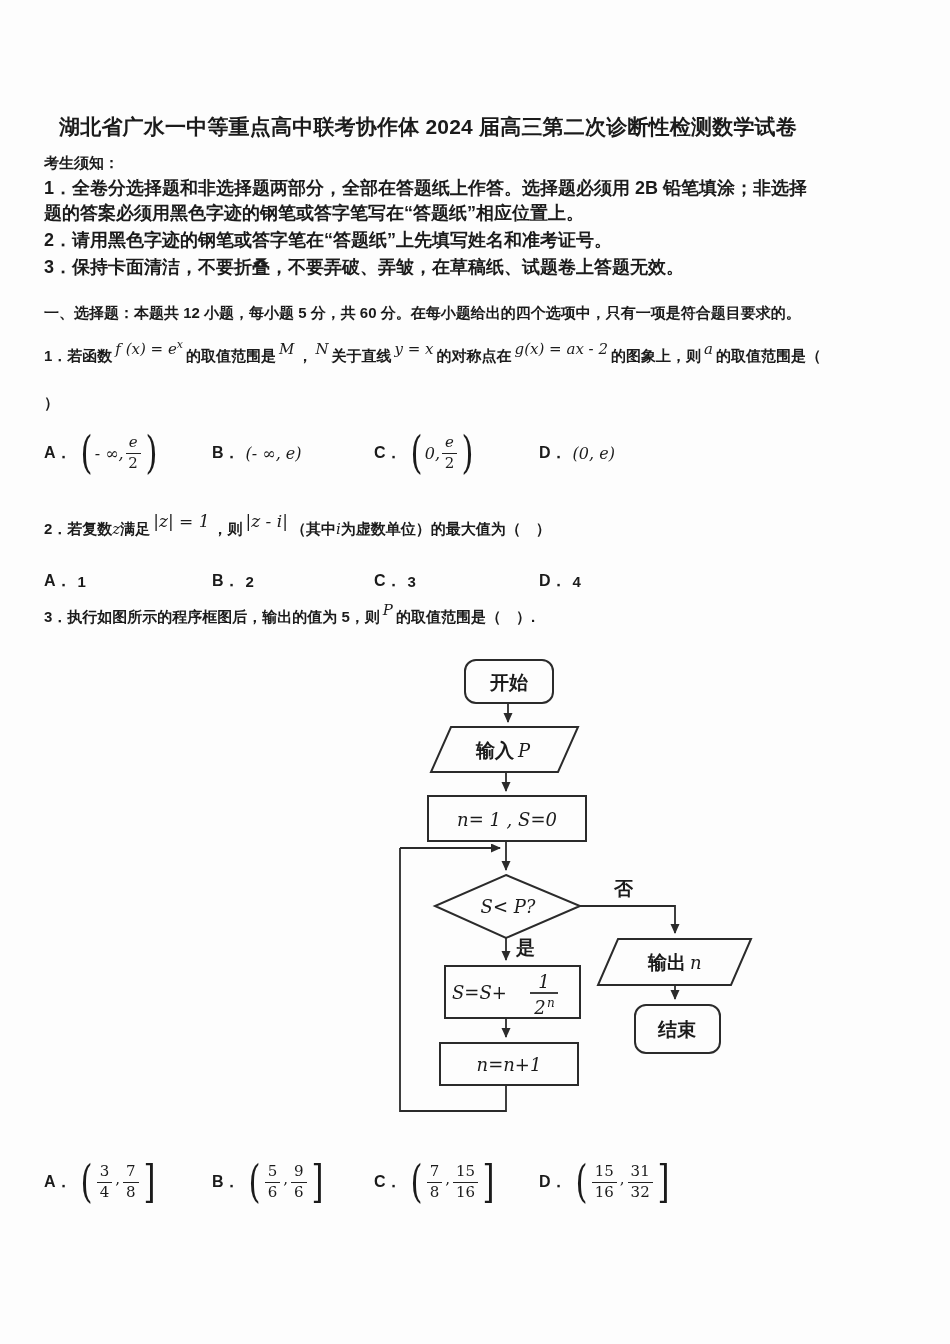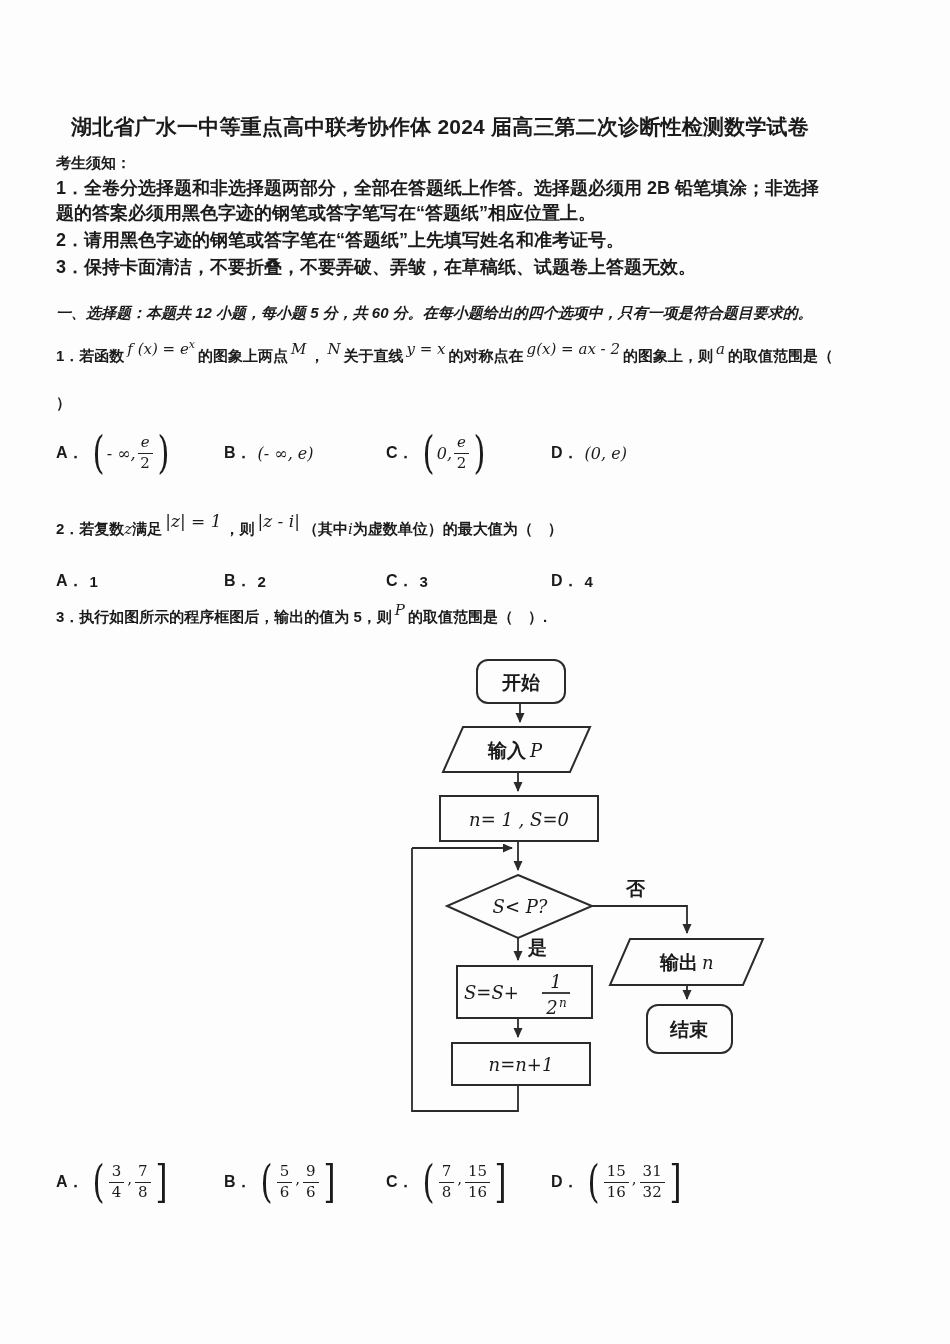--- a/index.html
+++ b/index.html
@@ -1,28 +1,28 @@
 <!DOCTYPE html>
 <html><head>
 <meta charset="utf-8">
 <style>
   html,body { margin:0; padding:0; }
   body {
     width:950px; height:1344px; background:#fdfdfd; color:#1b1b1b;
     font-family:"Liberation Sans", sans-serif;
     -webkit-font-smoothing:antialiased;
   }
-  .page { box-sizing:border-box; width:848px; height:1344px; padding:112px 36px 0 44px; overflow:hidden;margin-left:12px; }
+  .page { box-sizing:border-box; width:848px; height:1344px; padding:112px 36px 0 44px; overflow:hidden; }
 
   .title { text-align:center; font-size:21px; font-weight:700; line-height:30px; margin:0; letter-spacing:0.2px; }
 
   .notice-heading { font-size:15px; font-weight:700; line-height:22px; margin-top:10px; }
   .notice-item { font-size:18px; font-weight:600; line-height:25px; margin:2px 0 0 0; }
 
-  .section-heading { font-size:15px; font-weight:700; line-height:24px; margin-top:21px;font-style:italic; }
+  .section-heading { font-size:15px; font-weight:700; line-height:24px; margin-top:21px; }
 
   .qline { font-size:15px; font-weight:600; line-height:34px; margin-top:10px; white-space:nowrap; }
   .qline2 { font-size:15px; font-weight:600; line-height:20px; margin-top:20px; }
   .q2line { font-size:15px; font-weight:600; line-height:30px; margin-top:30px; }
   .q3line { font-size:15px; font-weight:600; line-height:20px; margin-top:15px; }
 
   .math { font-family:"DejaVu Serif","Liberation Serif",serif; font-style:italic; font-weight:400; font-size:15px; }
   .raised { position:relative; top:-7px; display:inline-block; padding:0 3px; }
   .raised sup { font-size:11px; font-style:italic; }
   .tall { font-size:17px;text-align:right; }
@@ -62,21 +62,21 @@
   <div>
     <div class="notice-heading">考生须知：</div>
     <p class="notice-item">1．全卷分选择题和非选择题两部分，全部在答题纸上作答。选择题必须用 2B 铅笔填涂；非选择题的答案必须用黑色字迹的钢笔或答字笔写在“答题纸”相应位置上。</p>
     <p class="notice-item">2．请用黑色字迹的钢笔或答字笔在“答题纸”上先填写姓名和准考证号。</p>
     <p class="notice-item">3．保持卡面清洁，不要折叠，不要弄破、弄皱，在草稿纸、试题卷上答题无效。</p>
   </div>
 
   <div class="section-heading">一、选择题：本题共 12 小题，每小题 5 分，共 60 分。在每小题给出的四个选项中，只有一项是符合题目要求的。</div>
 
   <div class="qline">
-    <span>1．若函数</span><span class="math raised"><span>f (x) = e</span><sup>x</sup></span><span>的图象上两点</span><span class="math raised">M</span><span>，</span><span class="math raised">N</span><span>关于直线</span><span class="math raised">y = x</span><span>的对称点在</span><span class="math raised">g(x) = ax - 2</span><span>的图象上，则</span><span class="math raised">a</span><span>的取值范围是（</span>
+    <span>1．若函数</span><span class="math raised"><span>f (x) = e</span><sup>x</sup></span><span>的取值范围是</span><span class="math raised">M</span><span>，</span><span class="math raised">N</span><span>关于直线</span><span class="math raised">y = x</span><span>的对称点在</span><span class="math raised">g(x) = ax - 2</span><span>的图象上，则</span><span class="math raised">a</span><span>的取值范围是（</span>
   </div>
   <div class="qline2">）</div>
 
   <div class="opts">
     <div class="cell c1">
       <span class="opt-label">A．</span>
       <span class="bigp">(</span>
       <span class="opt-plain">- ∞,</span>
       <span class="frac">
           <span class="num it">e</span>

